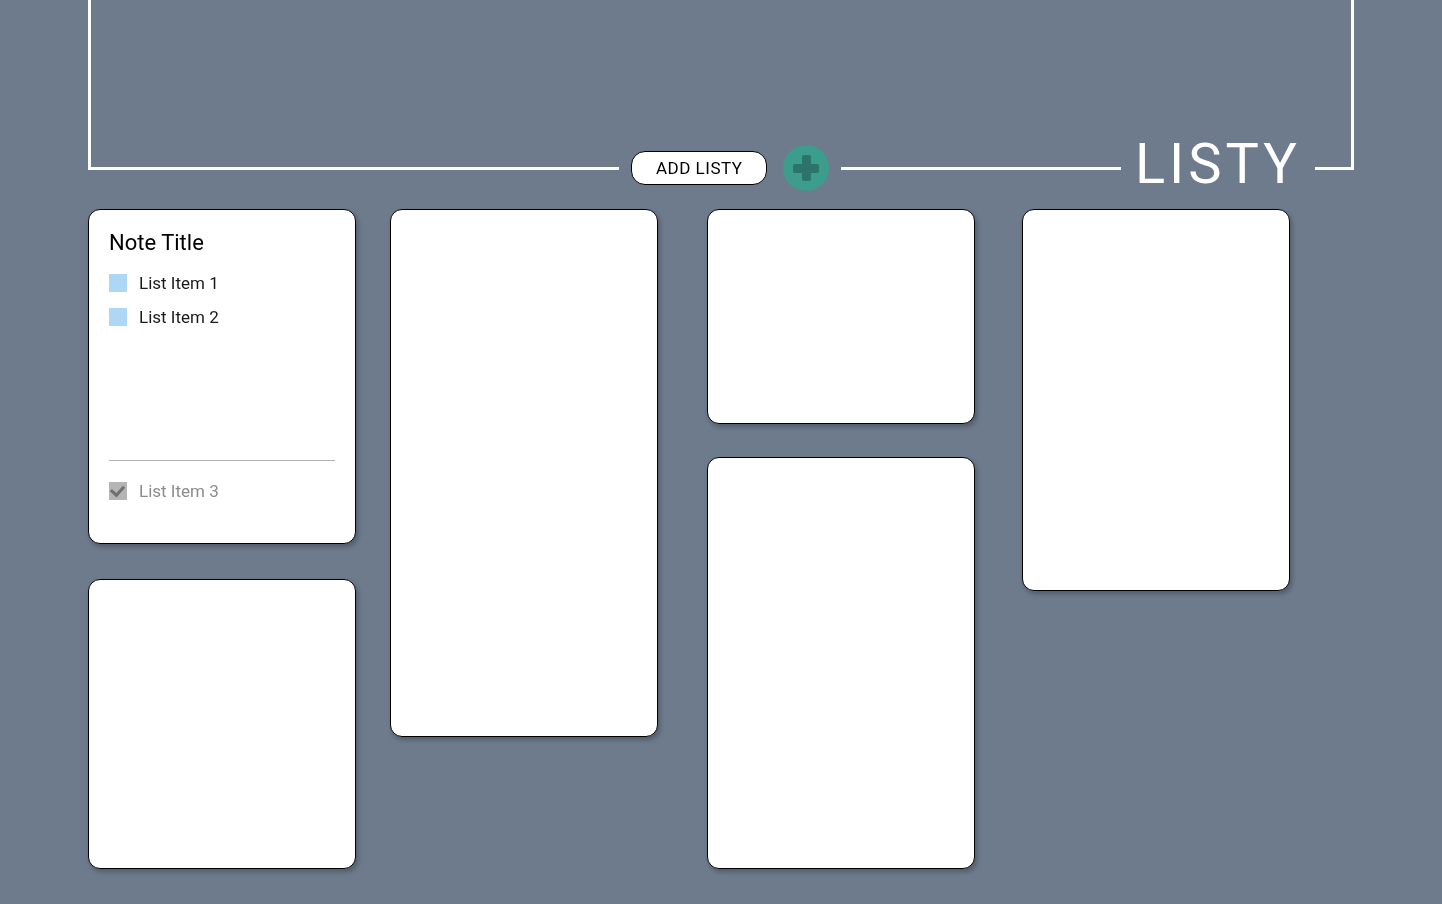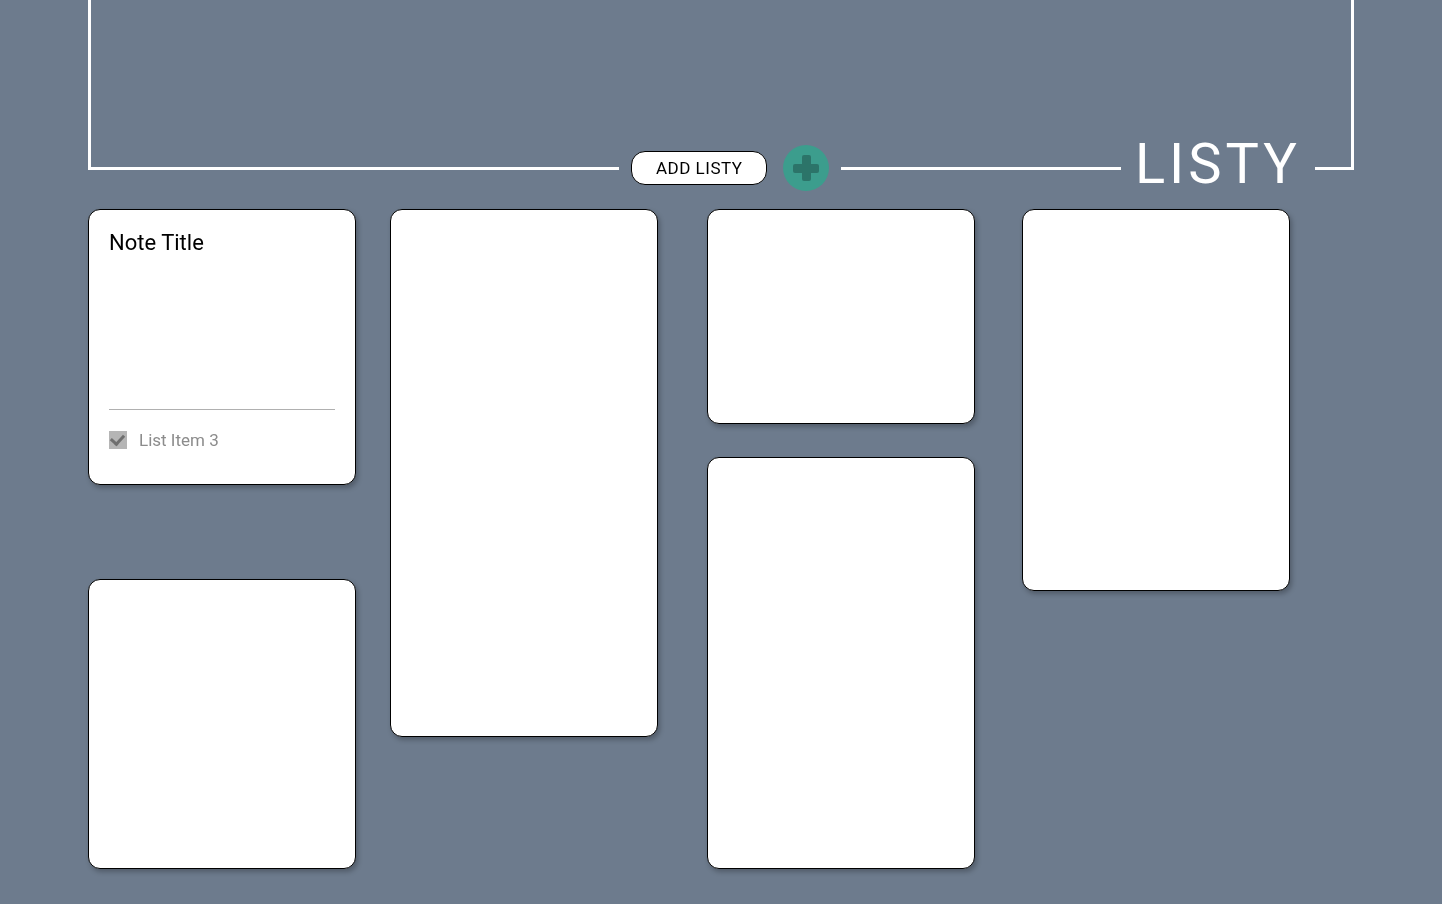--- a/index.html
+++ b/index.html
@@ -100,21 +100,21 @@
     .card {
       position: absolute;
       background: #fff;
       border: 1px solid #000;
       border-radius: 12px;
       box-shadow: 2px 3px 5px rgba(0,0,0,0.25);
       padding: 20px;
     }
     
     
-    .card-1 { left: 88px; top: 209px; width: 268px; height: 276px; }
+    .card-1 { left: 88px; top: 209px; width: 268px; height: 335px; }
     .card-5 { left: 88px; top: 579px; width: 268px; height: 290px; }
     
     
     .card-2 { left: 390px; top: 209px; width: 268px; height: 528px; }
     
     
     .card-3 { left: 707px; top: 209px; width: 268px; height: 215px; }
     .card-6 { left: 707px; top: 457px; width: 268px; height: 412px; }
     
     
@@ -169,41 +169,51 @@
     
     .divider {
       border: none;
       border-top: 1px solid #b0b0b0;
       margin: 0 0 20px 0;
     }
     .completed-section {
       position: absolute;
       left: 20px;
       right: 20px;
-      bottom: 20px;
+      bottom: 28px;
       text-align: center;
     }
   </style>
 </head>
 <body>
 
 <div class="header-box">
   <div class="header-controls">
     <button class="add-list-btn">ADD LISTY</button>
     <button class="add-icon-btn" aria-label="Add">
       <span></span>
     </button>
   </div>
   <div class="app-title-wrap">
     <div class="app-title">LISTY</div>
   </div>
 </div>
 
 <div class="card card-1">
   <div class="note-title">Note Title</div>
+  <ul class="list-items">
+    <li class="list-item">
+      <span class="checkbox"></span>
+      <span class="item-label">List Item 1</span>
+    </li>
+    <li class="list-item">
+      <span class="checkbox"></span>
+      <span class="item-label">List Item 2</span>
+    </li>
+  </ul>
   <div class="completed-section">
     <hr class="divider">
     <ul class="list-items">
       <li class="list-item">
         <span class="checkbox done"></span>
         <span class="item-label done">List Item 3</span>
       </li>
     </ul>
   </div>
 </div>

